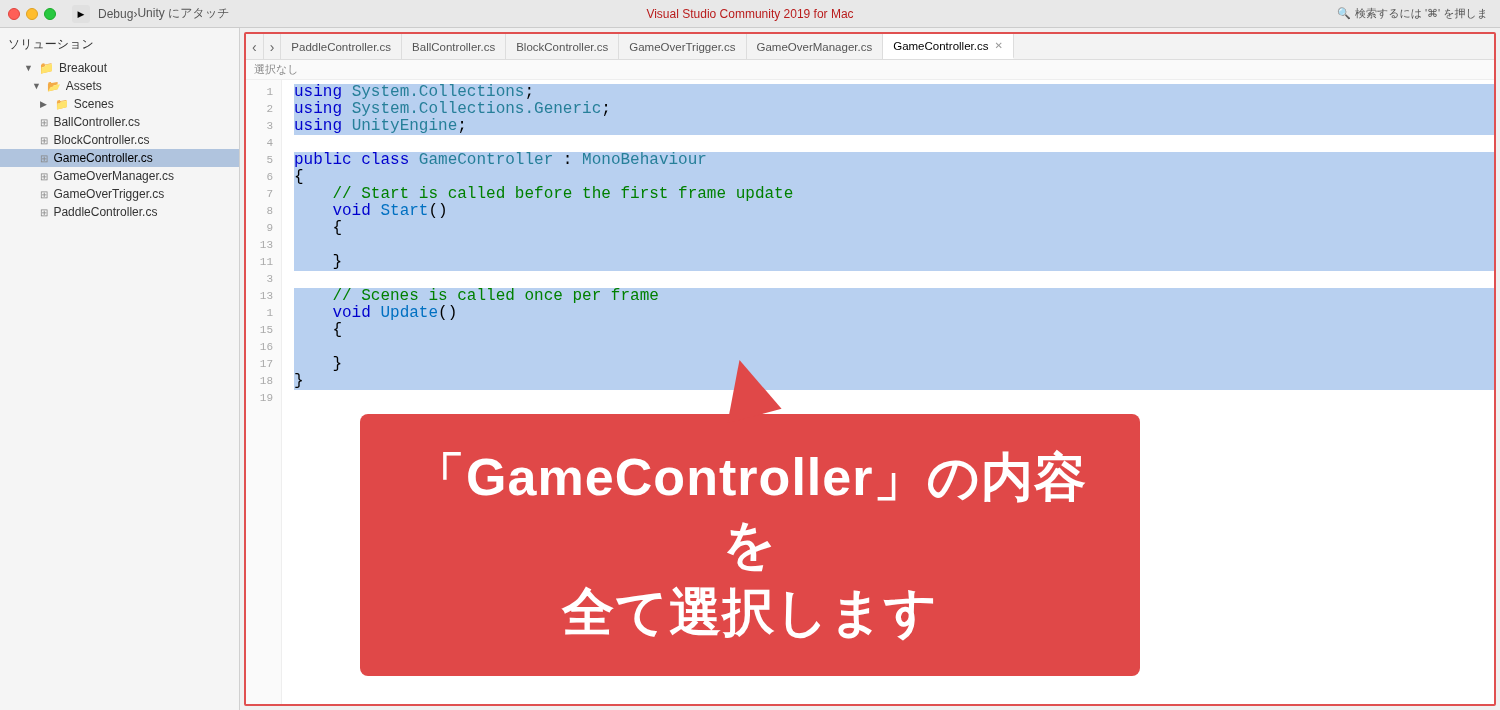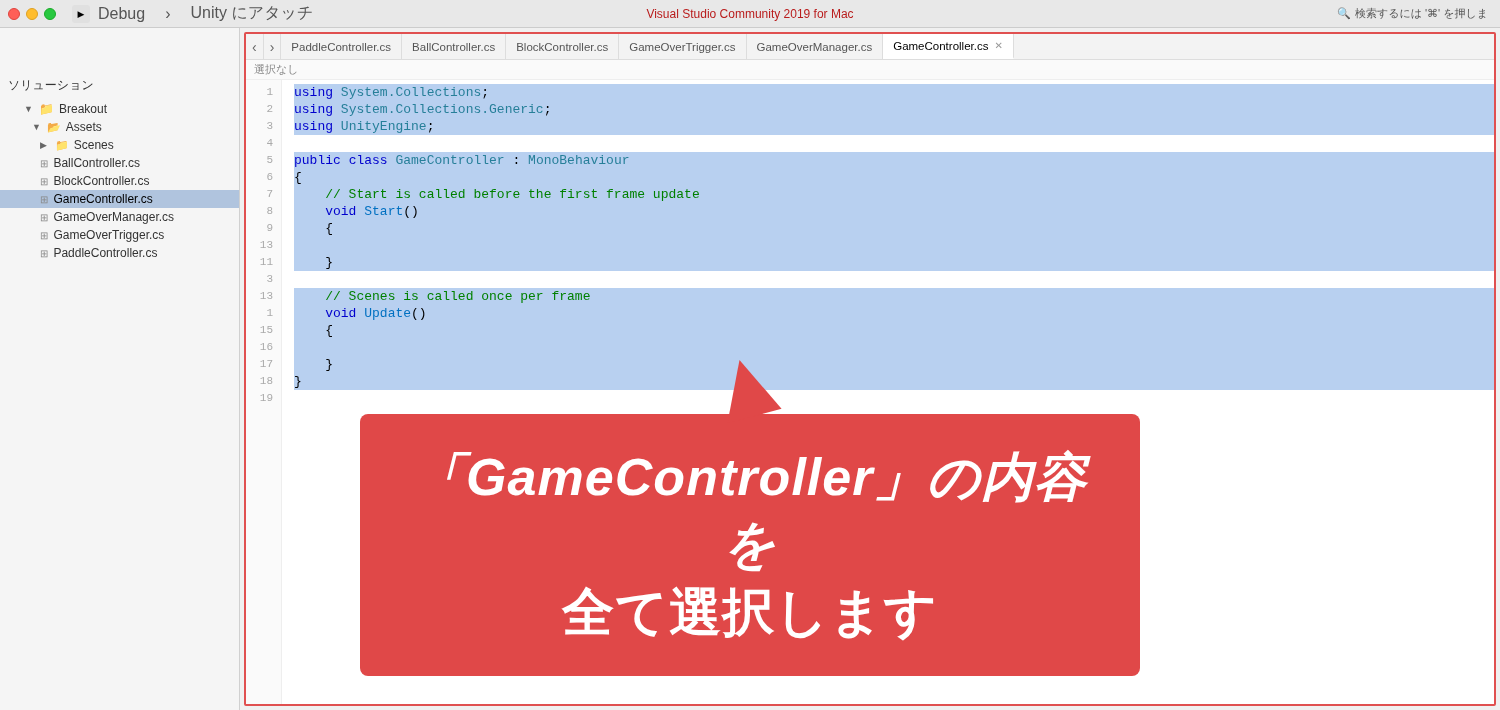--- a/index.html
+++ b/index.html
@@ -62,22 +62,22 @@
       display: flex;
       align-items: center;
       justify-content: center;
       margin-left: 16px;
       font-size: 9px;
       cursor: pointer;
     }
     .breadcrumb {
       display: flex;
       align-items: center;
-      gap: 20px;
-      font-size: 16px;
+      gap: 0;
+      font-size: 12px;
       color: #555;
       margin-left: 8px;
     }
 
     
     .main-layout {
       display: flex;
       height: calc(710px - 28px);
     }
 
@@ -91,21 +91,20 @@
       font-size: 12px;
     }
     .sidebar-header {
       padding: 4px 8px;
       font-size: 12px;
       color: #333;
       font-weight: 500;
       display: flex;
       align-items: center;
       gap: 4px;
-      margin-top: 41px;
     }
     .sidebar-section {
       padding: 2px 0;
     }
     .sidebar-item {
       padding: 2px 8px 2px 16px;
       cursor: pointer;
       display: flex;
       align-items: center;
       gap: 5px;
@@ -212,21 +211,21 @@
       line-height: 17px;
       font-size: 11px;
     }
     .code-lines {
       padding: 4px 0 4px 12px;
       flex: 1;
     }
     .code-line {
       height: 17px;
       line-height: 17px;
-      font-size: 13px;
+      font-size: 16px;
       white-space: pre;
       position: relative;
     }
     .code-line.selected {
       background: #b8d0f0;
     }
     
     .kw { color: #0000cd; }
     .kw-blue { color: #0070c1; }
     .type { color: #267f99; }
@@ -252,21 +251,20 @@
       padding: 30px 50px;
       text-align: center;
       position: relative;
       width: 780px;
     }
     .annotation-text-line1 {
       font-size: 52px;
       font-weight: bold;
       line-height: 1.3;
       letter-spacing: 0.02em;
-      font-style: italic;
     }
     .annotation-text-line2 {
       font-size: 52px;
       font-weight: bold;
       line-height: 1.3;
       letter-spacing: 0.02em;
     }
     
     .annotation-arrow {
       position: absolute;

